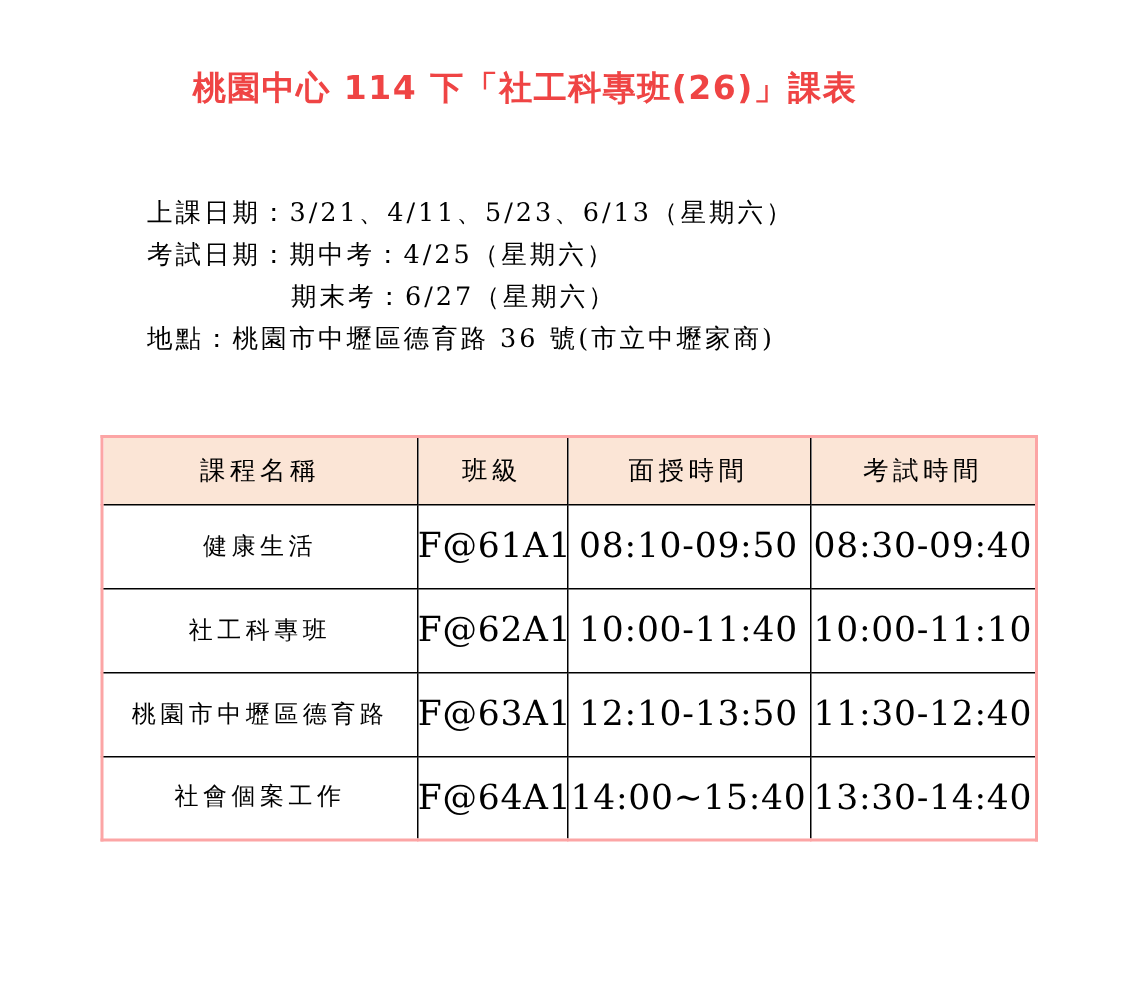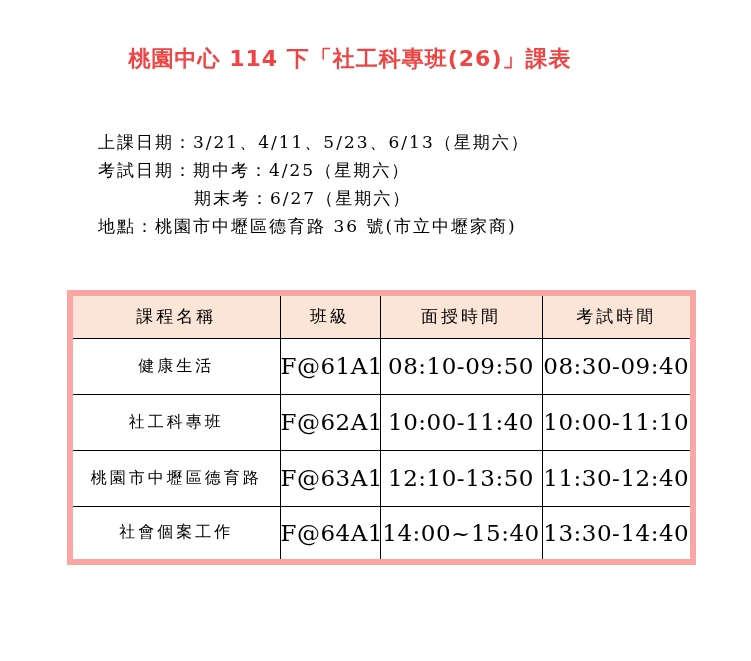--- a/index.html
+++ b/index.html
@@ -37,21 +37,21 @@
   }
   .info-line { height: 28px; }
   .info-line.indent { padding-left: 96px; }
   table.schedule {
     position: absolute;
     left: 67px;
     top: 290px;
     width: 623px;
     table-layout: fixed;
     border-collapse: collapse;
-    border: 6px solid #fca5a5;
+    border: 2px solid #fca5a5;
   }
   table.schedule th,
   table.schedule td {
     border: 1px solid #000000;
     text-align: center;
     vertical-align: middle;
     font-weight: normal;
     overflow: hidden;
   }
   table.schedule th {

